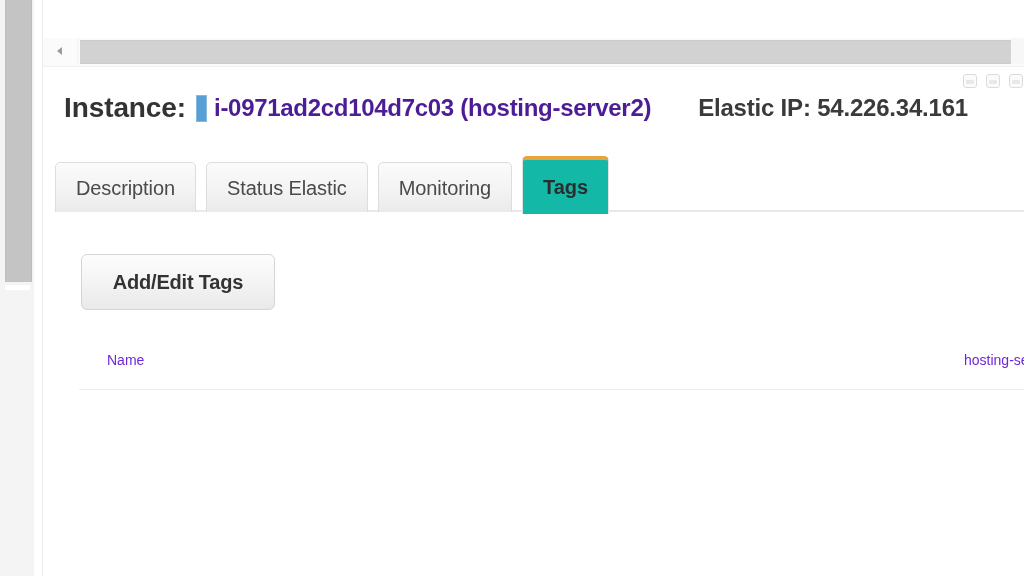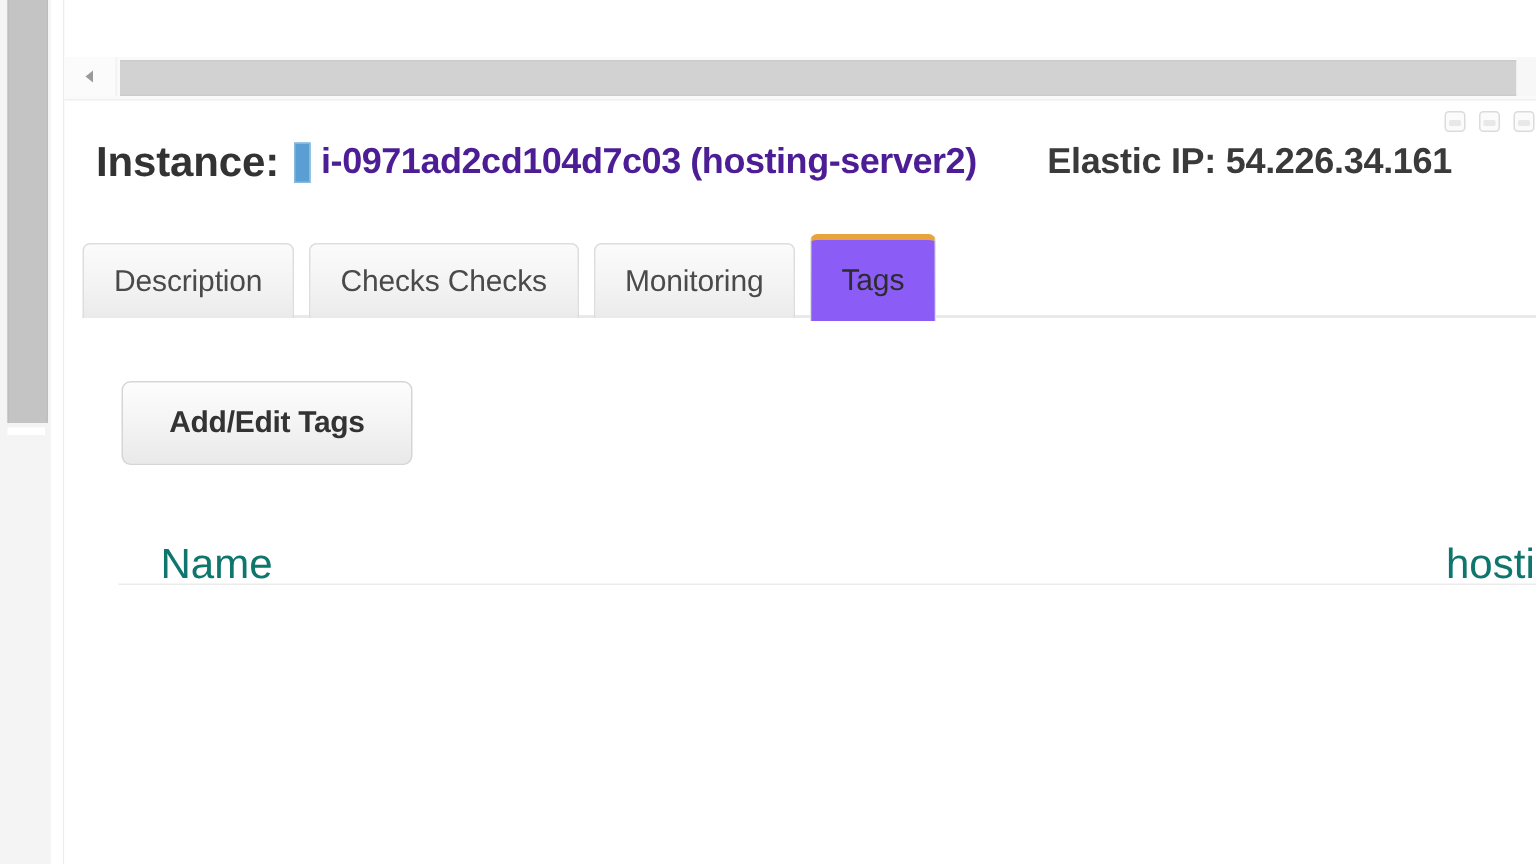--- a/index.html
+++ b/index.html
@@ -230,26 +230,26 @@
     box-sizing: border-box;
     border: 1px solid #dddddd;
     border-radius: 5px 5px 0 0;
     background: linear-gradient(to bottom, #fbfbfb 0%, #f3f3f3 55%, #eaeaea 100%);
     color: #4a4a4a;
     font-size: 20px;
     letter-spacing: -0.1px;
   }
   .tab.active {
     height: 58px;
-    background: #8b5cf6;
+    background: #14b8a6;
     border: 1px solid #e2e2e2;
     border-top: 4px solid #e8a33c;
     border-bottom: none;
     color: #2c2c2c;
-    font-weight: normal;
+    font-weight: bold;
     z-index: 3;
     text-align: center;
   }
 
   
   .content {
     position: absolute;
     left: 0;
     top: 212px;
     width: 981px;
@@ -309,26 +309,26 @@
     background: #d8d8d8;
   }
   .trow {
     position: relative;
     height: 58px;
     background: #ffffff;
     border-bottom: 1px solid #ececec;
   }
   .td {
     position: absolute;
-    top: 16px;
+    top: 0;
     height: 58px;
     display: flex;
     align-items: center;
-    font-size: 28px;
-    color: #0f766e;
+    font-size: 14px;
+    color: #6d28d9;
     white-space: nowrap;
   }
   .td-key { left: 28px; }
   .td-value {
     left: 885px;
     width: 60px;
     overflow: hidden;
   }
 </style>
 </head>
@@ -369,21 +369,21 @@
       <span class="elastic-ip">Elastic IP: 54.226.34.161</span>
     </div>
 
     <div class="tabbar">
       <div class="tabbar-baseline"></div>
       <div class="tabs">
         <div class="tab">
           <span>Description</span>
         </div>
         <div class="tab">
-          <span>Checks Checks</span>
+          <span>Status Elastic</span>
         </div>
         <div class="tab">
           <span>Monitoring</span>
         </div>
         <div class="tab active">
           <span>Tags</span>
         </div>
       </div>
     </div>
 

